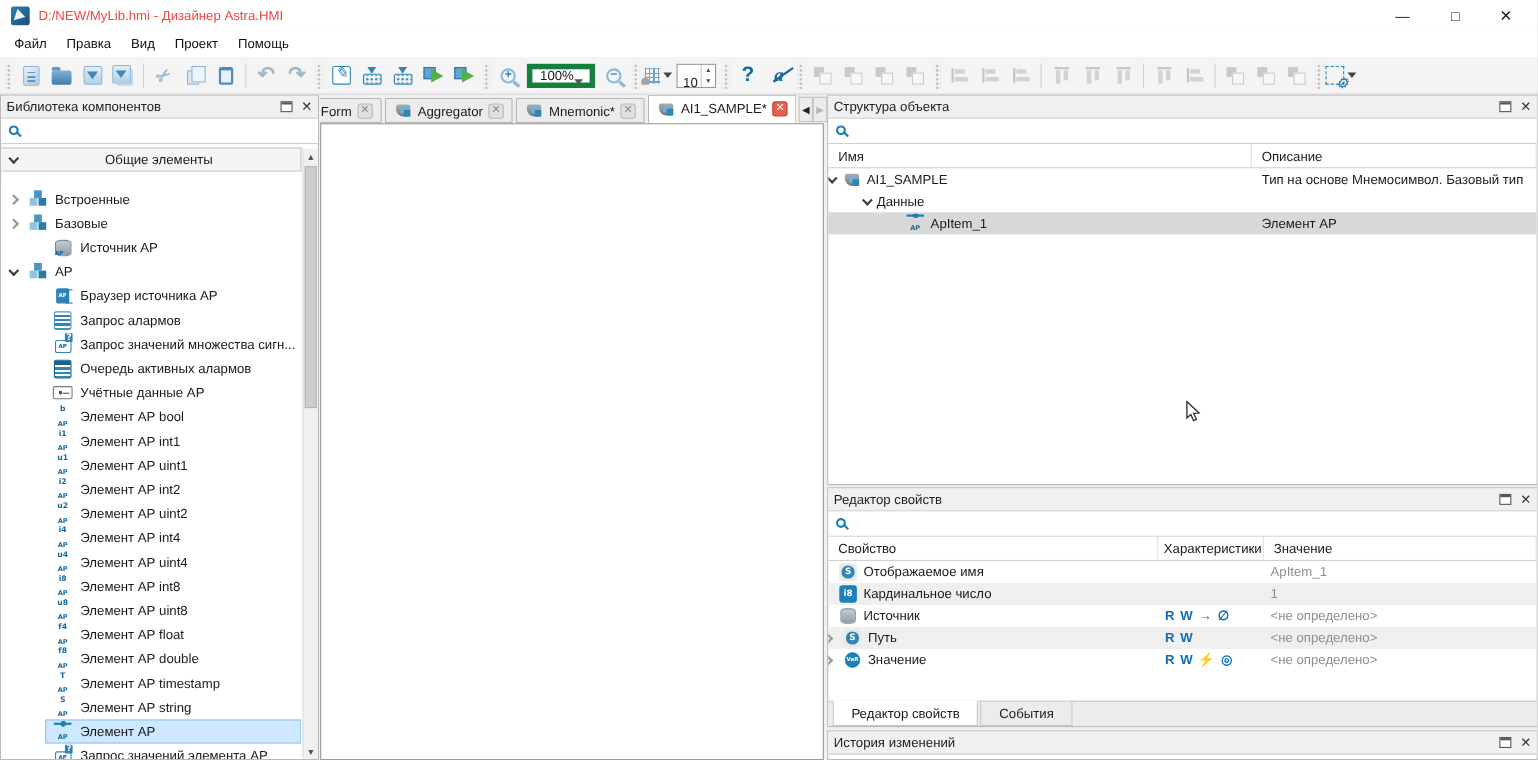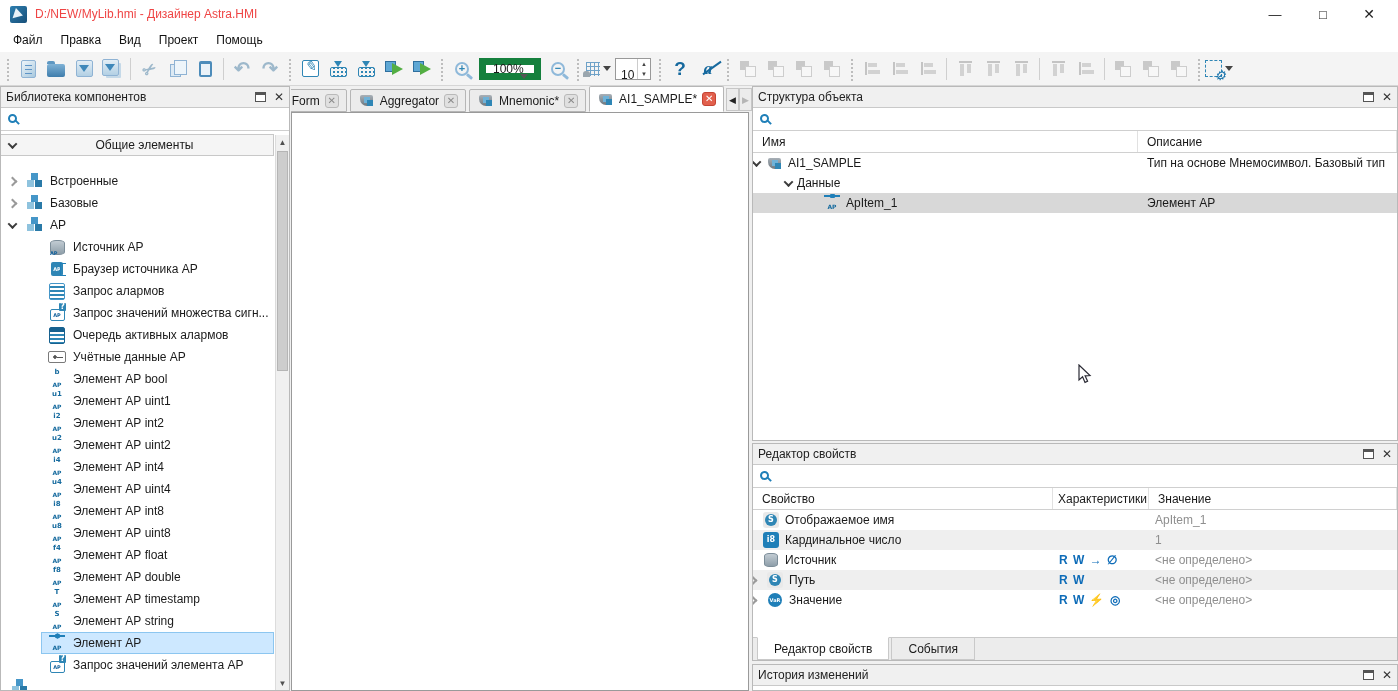--- a/index.html
+++ b/index.html
@@ -49,21 +49,21 @@
   .t-import::after { content:""; position:absolute; left:1px; bottom:1px; width:15px; height:8px; border:1px solid #2f86b5; border-radius:2px;
     background:radial-gradient(circle,#2f86b5 1px,rgba(0,0,0,0) 1.2px); background-size:4px 4px; background-position:1px 2px; }
   .t-import.lst::before { border-top-color:#2f86b5; }
   .t-runp { width:18px; height:16px; position:relative; }
   .t-runp::before { content:""; position:absolute; left:0; top:0; width:9px; height:9px; background:#5ea7d4; border:1px solid #2f6f9e; }
   .t-runp::after { content:""; position:absolute; right:0; top:2px; border-left:11px solid #53ae43; border-top:6px solid rgba(0,0,0,0); border-bottom:6px solid rgba(0,0,0,0); }
   .mag2 { position:relative; width:14px; height:14px; border:2px solid #8fb9da; border-radius:50%; }
   .mag2::before { content:"+"; position:absolute; inset:-1px 0 0 0; display:flex; align-items:center; justify-content:center; color:#2f86b5; font:bold 11px/1 "Liberation Sans",sans-serif; }
   .mag2.minus::before { content:"−"; }
   .mag2::after { content:""; position:absolute; width:7px; height:3px; background:#8fb9da; transform:rotate(40deg); right:-6px; bottom:-4px; border-radius:1px; }
-  .combo { width:62px; height:22px; border:7px solid #15803d; background:#fff; display:flex; align-items:center; padding-left:7px; margin:0 3px; position:relative; }
+  .combo { width:62px; height:22px; border:5px solid #15803d; background:#fff; display:flex; align-items:center; padding-left:7px; margin:0 3px; position:relative; }
   .combo .car { position:absolute; right:6px; top:9px; border:4px solid rgba(0,0,0,0); border-top:5px solid #555; }
   .t-grid { width:14px; height:14px;
     background:repeating-linear-gradient(to right,#6fa2c8 0 1px,rgba(0,0,0,0) 1px 4px),repeating-linear-gradient(to bottom,#6fa2c8 0 1px,rgba(0,0,0,0) 1px 4px); position:relative; }
   .t-grid::before { content:""; position:absolute; left:-3px; bottom:-1px; width:7px; height:6px; background:#9aa6ae; border-radius:3px 3px 0 0; }
   .caret { border:4px solid rgba(0,0,0,0); border-top:5px solid #444; margin-left:3px; margin-top:4px; }
   .spin { width:36px; height:22px; border:1px solid #999; background:#fff; display:flex; margin:0 3px; }
   .spin .val { flex:1; display:flex; align-items:center; padding-left:5px;margin-top:12px; }
   .spin .arr { width:13px; border-left:1px solid #ccc; display:flex; flex-direction:column; }
   .spin .arr i { flex:1; display:flex; align-items:center; justify-content:center; font-style:normal; font-size:6px; color:#444; }
   .t-help { font:bold 19px/1 "Liberation Sans",sans-serif; color:#16699e; }
@@ -357,34 +357,34 @@
           <span class="ic ic-cubes"></span>
           <span class="lbl">Встроенные</span>
         </div>
 
         <div class="trow ind-0">
           <i class="chev chev-right"></i>
           <span class="ic ic-cubes"></span>
           <span class="lbl">Базовые</span>
         </div>
 
+        <div class="trow ind-1">
+
+          <span class="ic ic-db"></span>
+          <span class="lbl">Источник АР</span>
+        </div>
+
         <div class="trow ind-0">
           <i class="chev chev-down"></i>
           <span class="ic ic-cubes"></span>
           <span class="lbl">АР</span>
         </div>
 
         <div class="trow ind-1">
 
-          <span class="ic ic-db"></span>
-          <span class="lbl">Источник АР</span>
-        </div>
-
-        <div class="trow ind-1">
-
           <span class="ic ic-browser"></span>
           <span class="lbl">Браузер источника АР</span>
         </div>
 
         <div class="trow ind-1">
 
           <span class="ic ic-list"></span>
           <span class="lbl">Запрос алармов</span>
         </div>
 
@@ -409,20 +409,29 @@
         <div class="trow ind-1">
 
           <span class="ic ic-elem">
             <i class="tl">b</i>
             <i class="sl"></i>
             <i class="ap"></i>
           </span>
           <span class="lbl">Элемент АР bool</span>
         </div>
 
+        <div class="trow ind-1">
+
+          <span class="ic ic-elem">
+            <i class="tl">i1</i>
+            <i class="sl"></i>
+            <i class="ap"></i>
+          </span>
+          <span class="lbl">Элемент АР int1</span>
+        </div>
 
         <div class="trow ind-1">
 
           <span class="ic ic-elem">
             <i class="tl">u1</i>
             <i class="sl"></i>
             <i class="ap"></i>
           </span>
           <span class="lbl">Элемент АР uint1</span>
         </div>

